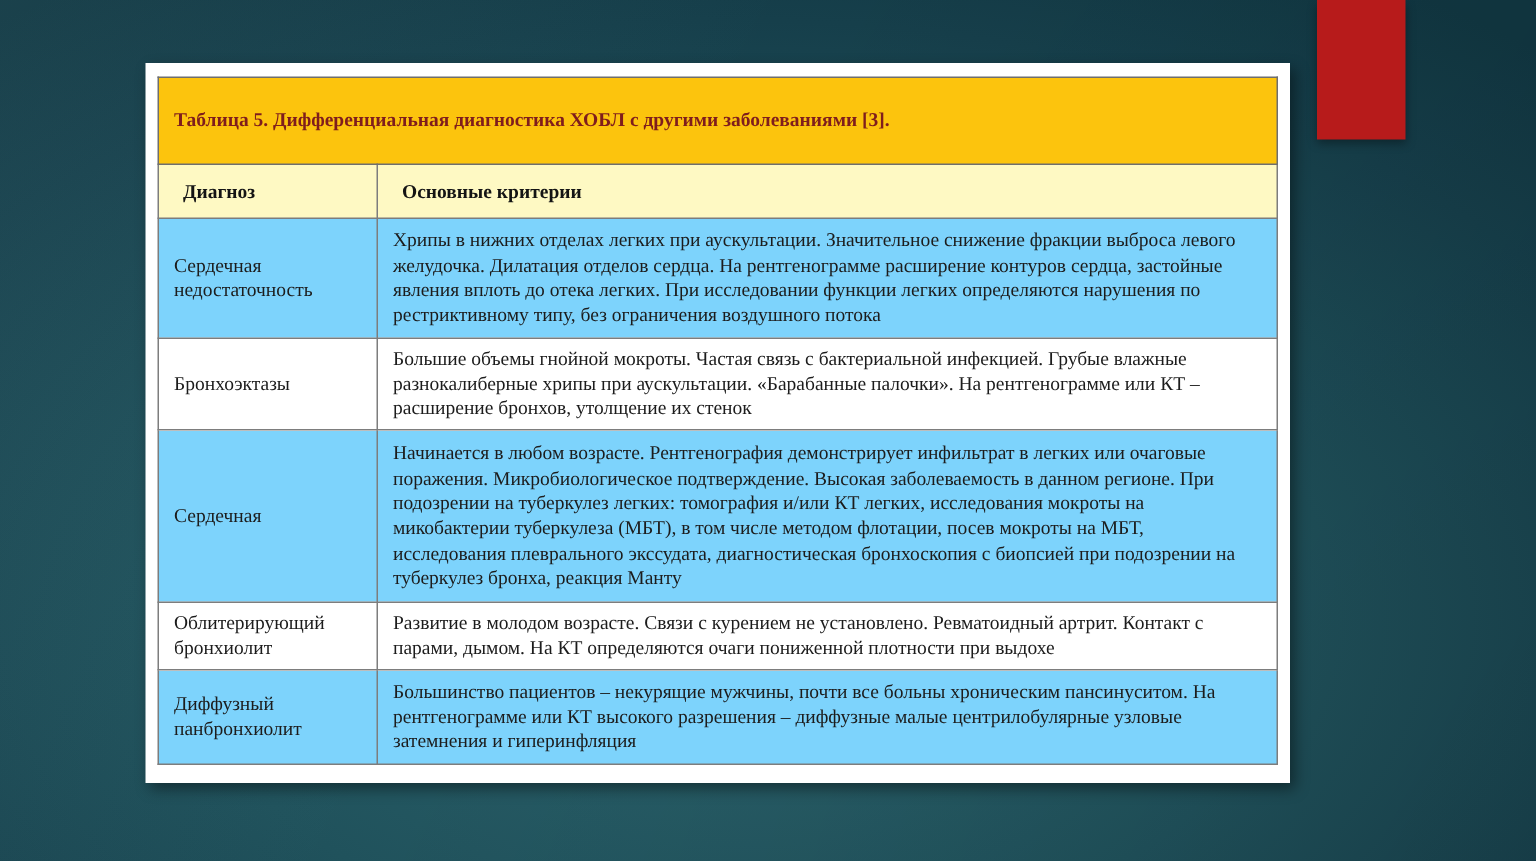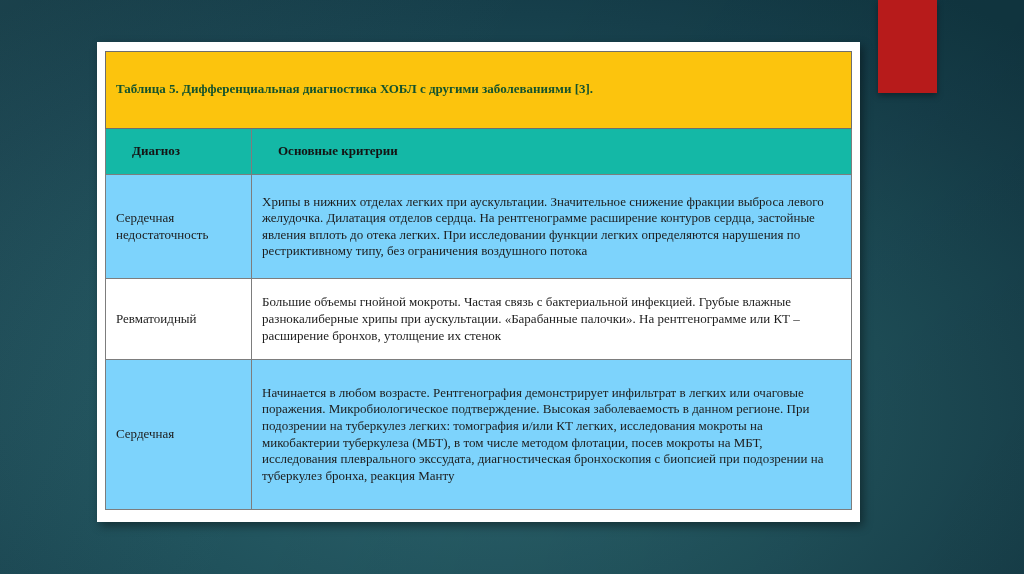--- a/index.html
+++ b/index.html
@@ -32,28 +32,28 @@
   table.diag col.c1{width:146px;}
   table.diag td, table.diag th{
     border:1px solid #7d7d7d;
     padding:4px 10px;
     vertical-align:middle;
     text-align:left;
     overflow:hidden;
   }
   tr.r-title td{
     background:#fcc40d;
-    font-weight:bold;color:#14532d;
+    font-weight:bold;color:#7f1d1d;
     padding:19px 10px;
     border:1px solid #6e6e6e;
   }
   tr.r-head th{
-    background:#14b8a6;
+    background:#fef9c3;
     font-weight:bold;color:#141414;
-    padding:6px 26px;
+    padding:6px 16px;
   }
   tr.alt td{background:#7dd3fc;}
   tr.r-title{height:26px;}
   tr.r-head{height:34px;}
   tr.row-1{height:53px;}
   tr.row-2{height:75px;}
   tr.row-3{height:57px;}
   tr.row-4{height:106px;}
   tr.row-5{height:43px;}
   tr.row-6{height:60px;}
@@ -81,26 +81,34 @@
         <th>Основные критерии</th>
       </tr>
 
 
       <tr class="row-2 alt">
         <td>Сердечная недостаточность</td>
         <td>Хрипы в нижних отделах легких при аускультации. Значительное снижение фракции выброса левого желудочка. Дилатация отделов сердца. На рентгенограмме расширение контуров сердца, застойные явления вплоть до отека легких. При исследовании функции легких определяются нарушения по рестриктивному типу, без ограничения воздушного потока</td>
       </tr>
 
       <tr class="row-3">
-        <td>Ревматоидный</td>
+        <td>Бронхоэктазы</td>
         <td>Большие объемы гнойной мокроты. Частая связь с бактериальной инфекцией. Грубые влажные разнокалиберные хрипы при аускультации. «Барабанные палочки». На рентгенограмме или КТ – расширение бронхов, утолщение их стенок</td>
       </tr>
 
       <tr class="row-4 alt">
         <td>Сердечная</td>
         <td>Начинается в любом возрасте. Рентгенография демонстрирует инфильтрат в легких или очаговые поражения. Микробиологическое подтверждение. Высокая заболеваемость в данном регионе. При подозрении на туберкулез легких: томография и/или КТ легких, исследования мокроты на микобактерии туберкулеза (МБТ), в том числе методом флотации, посев мокроты на МБТ, исследования плеврального экссудата, диагностическая бронхоскопия с биопсией при подозрении на туберкулез бронха, реакция Манту</td>
       </tr>
 
+      <tr class="row-5">
+        <td>Облитерирующий бронхиолит</td>
+        <td>Развитие в молодом возрасте. Связи с курением не установлено. Ревматоидный артрит. Контакт с парами, дымом. На КТ определяются очаги пониженной плотности при выдохе</td>
+      </tr>
 
+      <tr class="row-6 alt">
+        <td>Диффузный панбронхиолит</td>
+        <td>Большинство пациентов – некурящие мужчины, почти все больны хроническим пансинуситом. На рентгенограмме или КТ высокого разрешения – диффузные малые центрилобулярные узловые затемнения и гиперинфляция</td>
+      </tr>
     </tbody>
       </table>
   </div>
 </div>
 
 </body></html>

